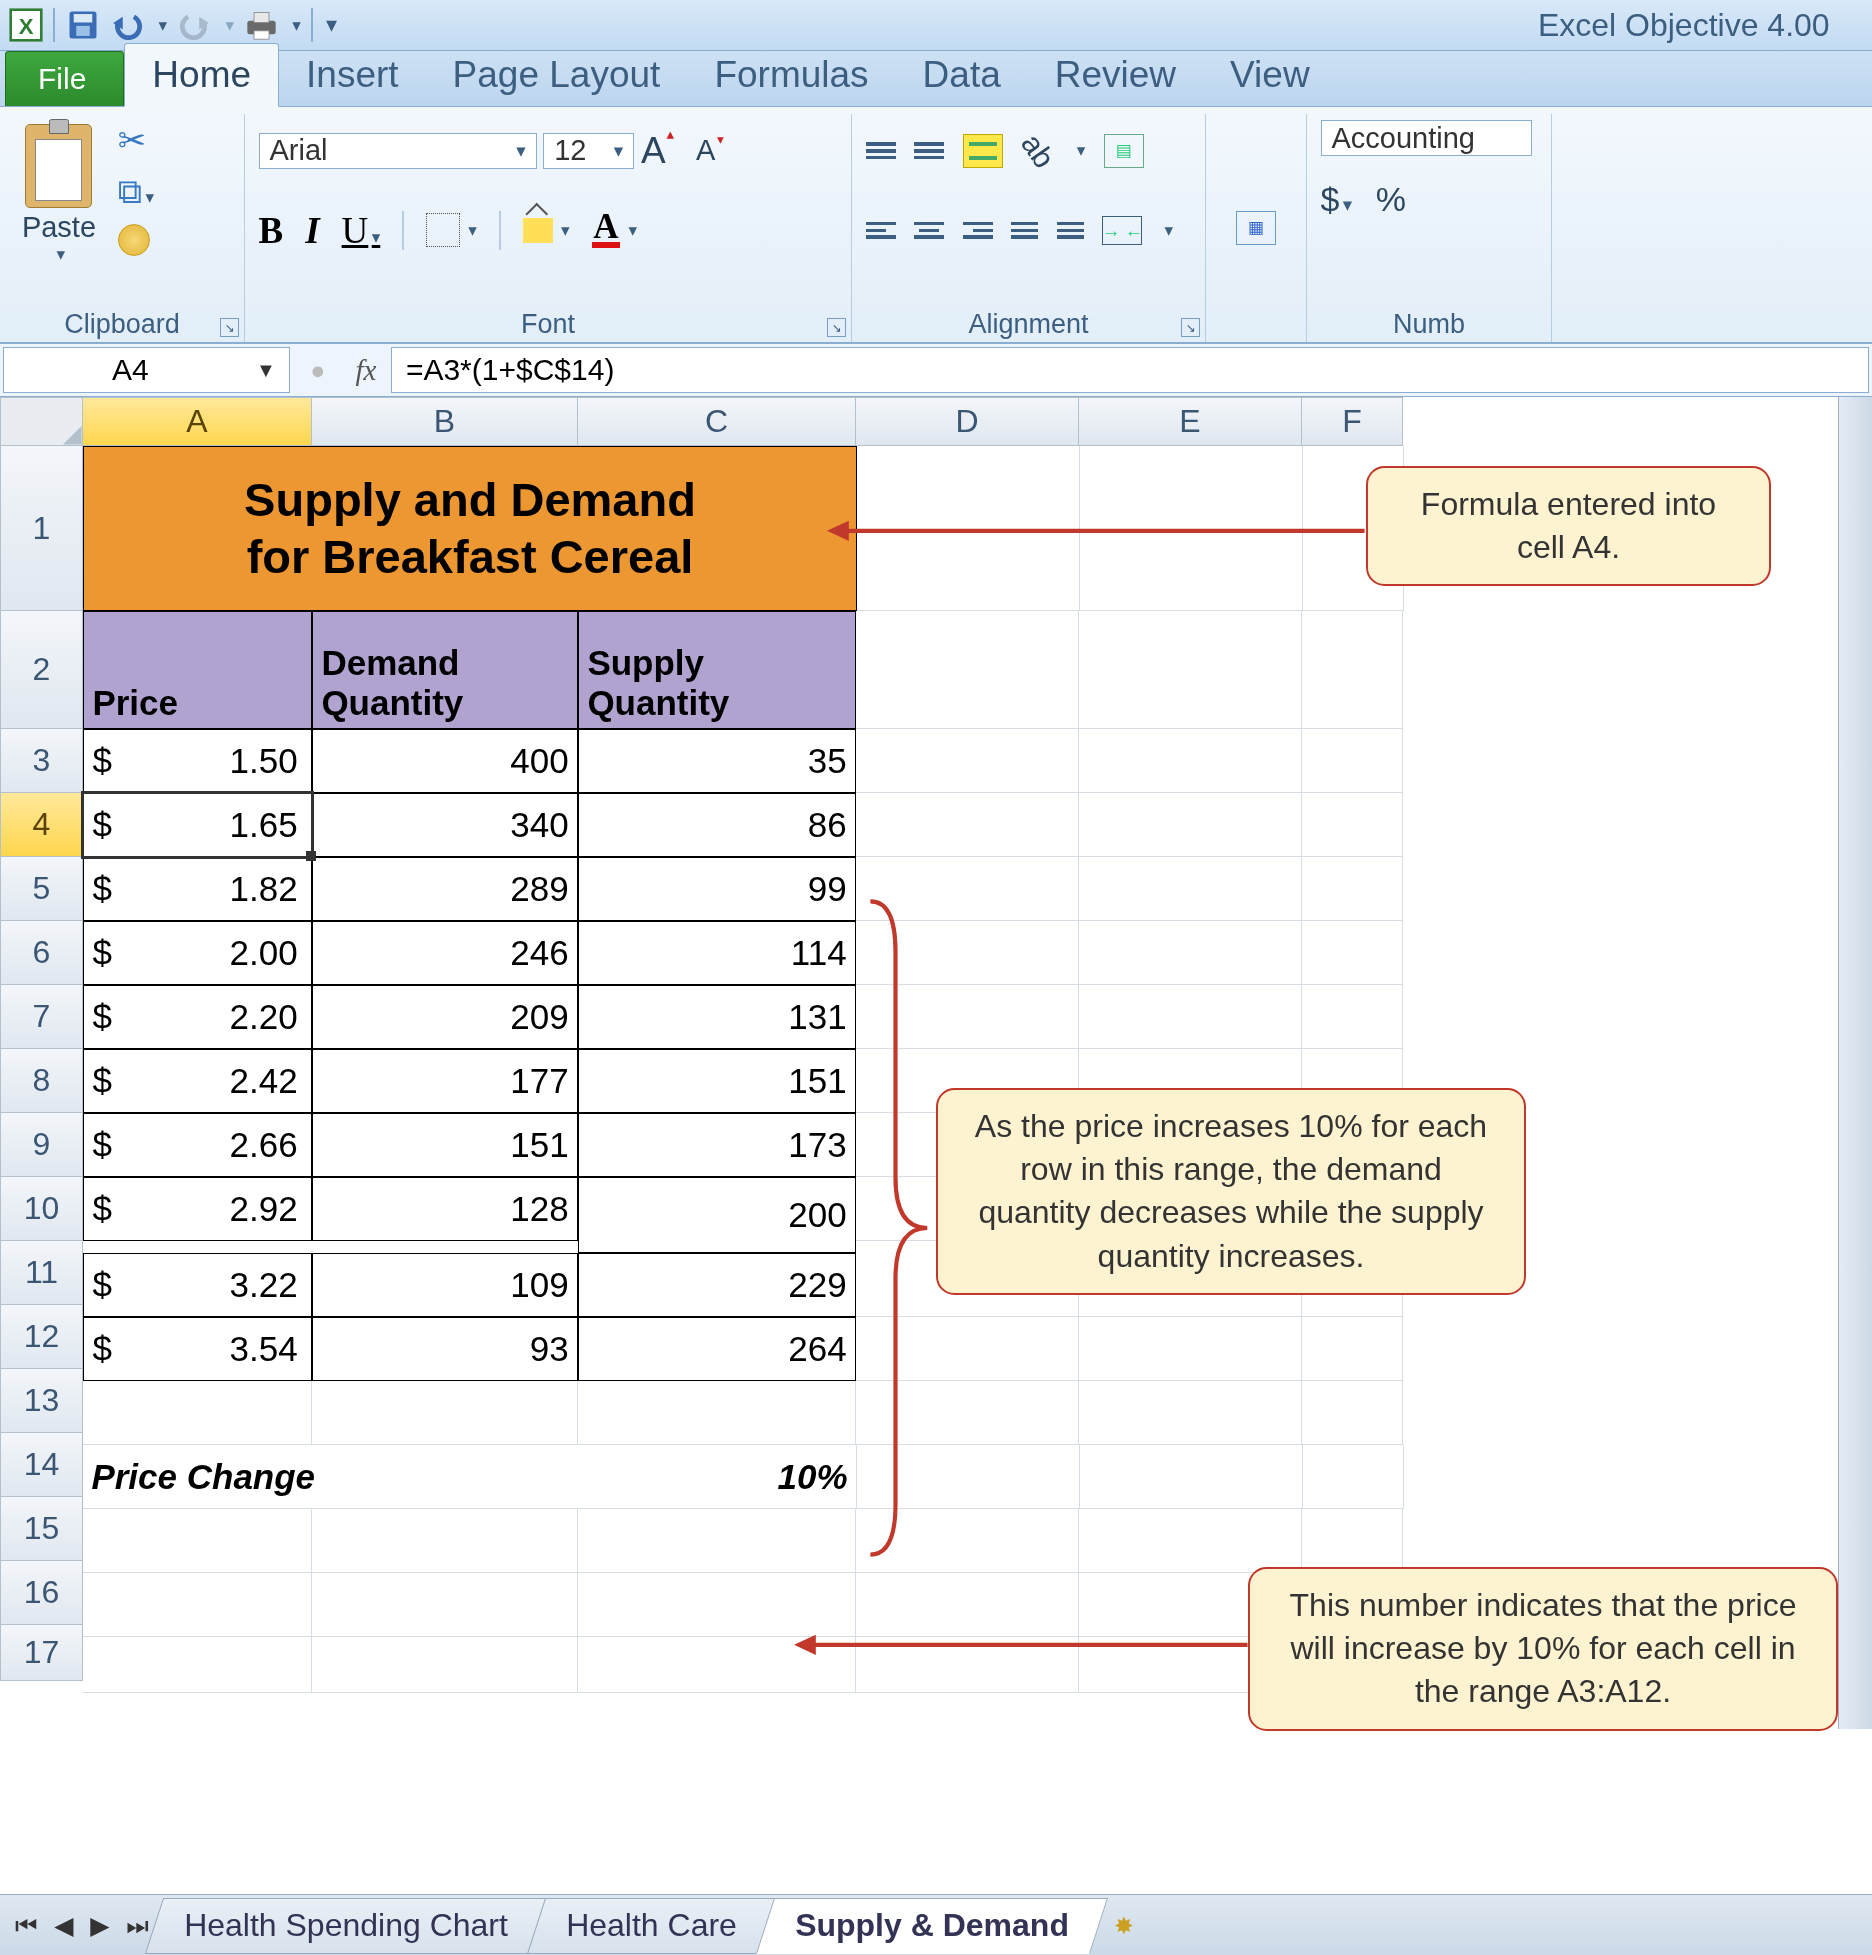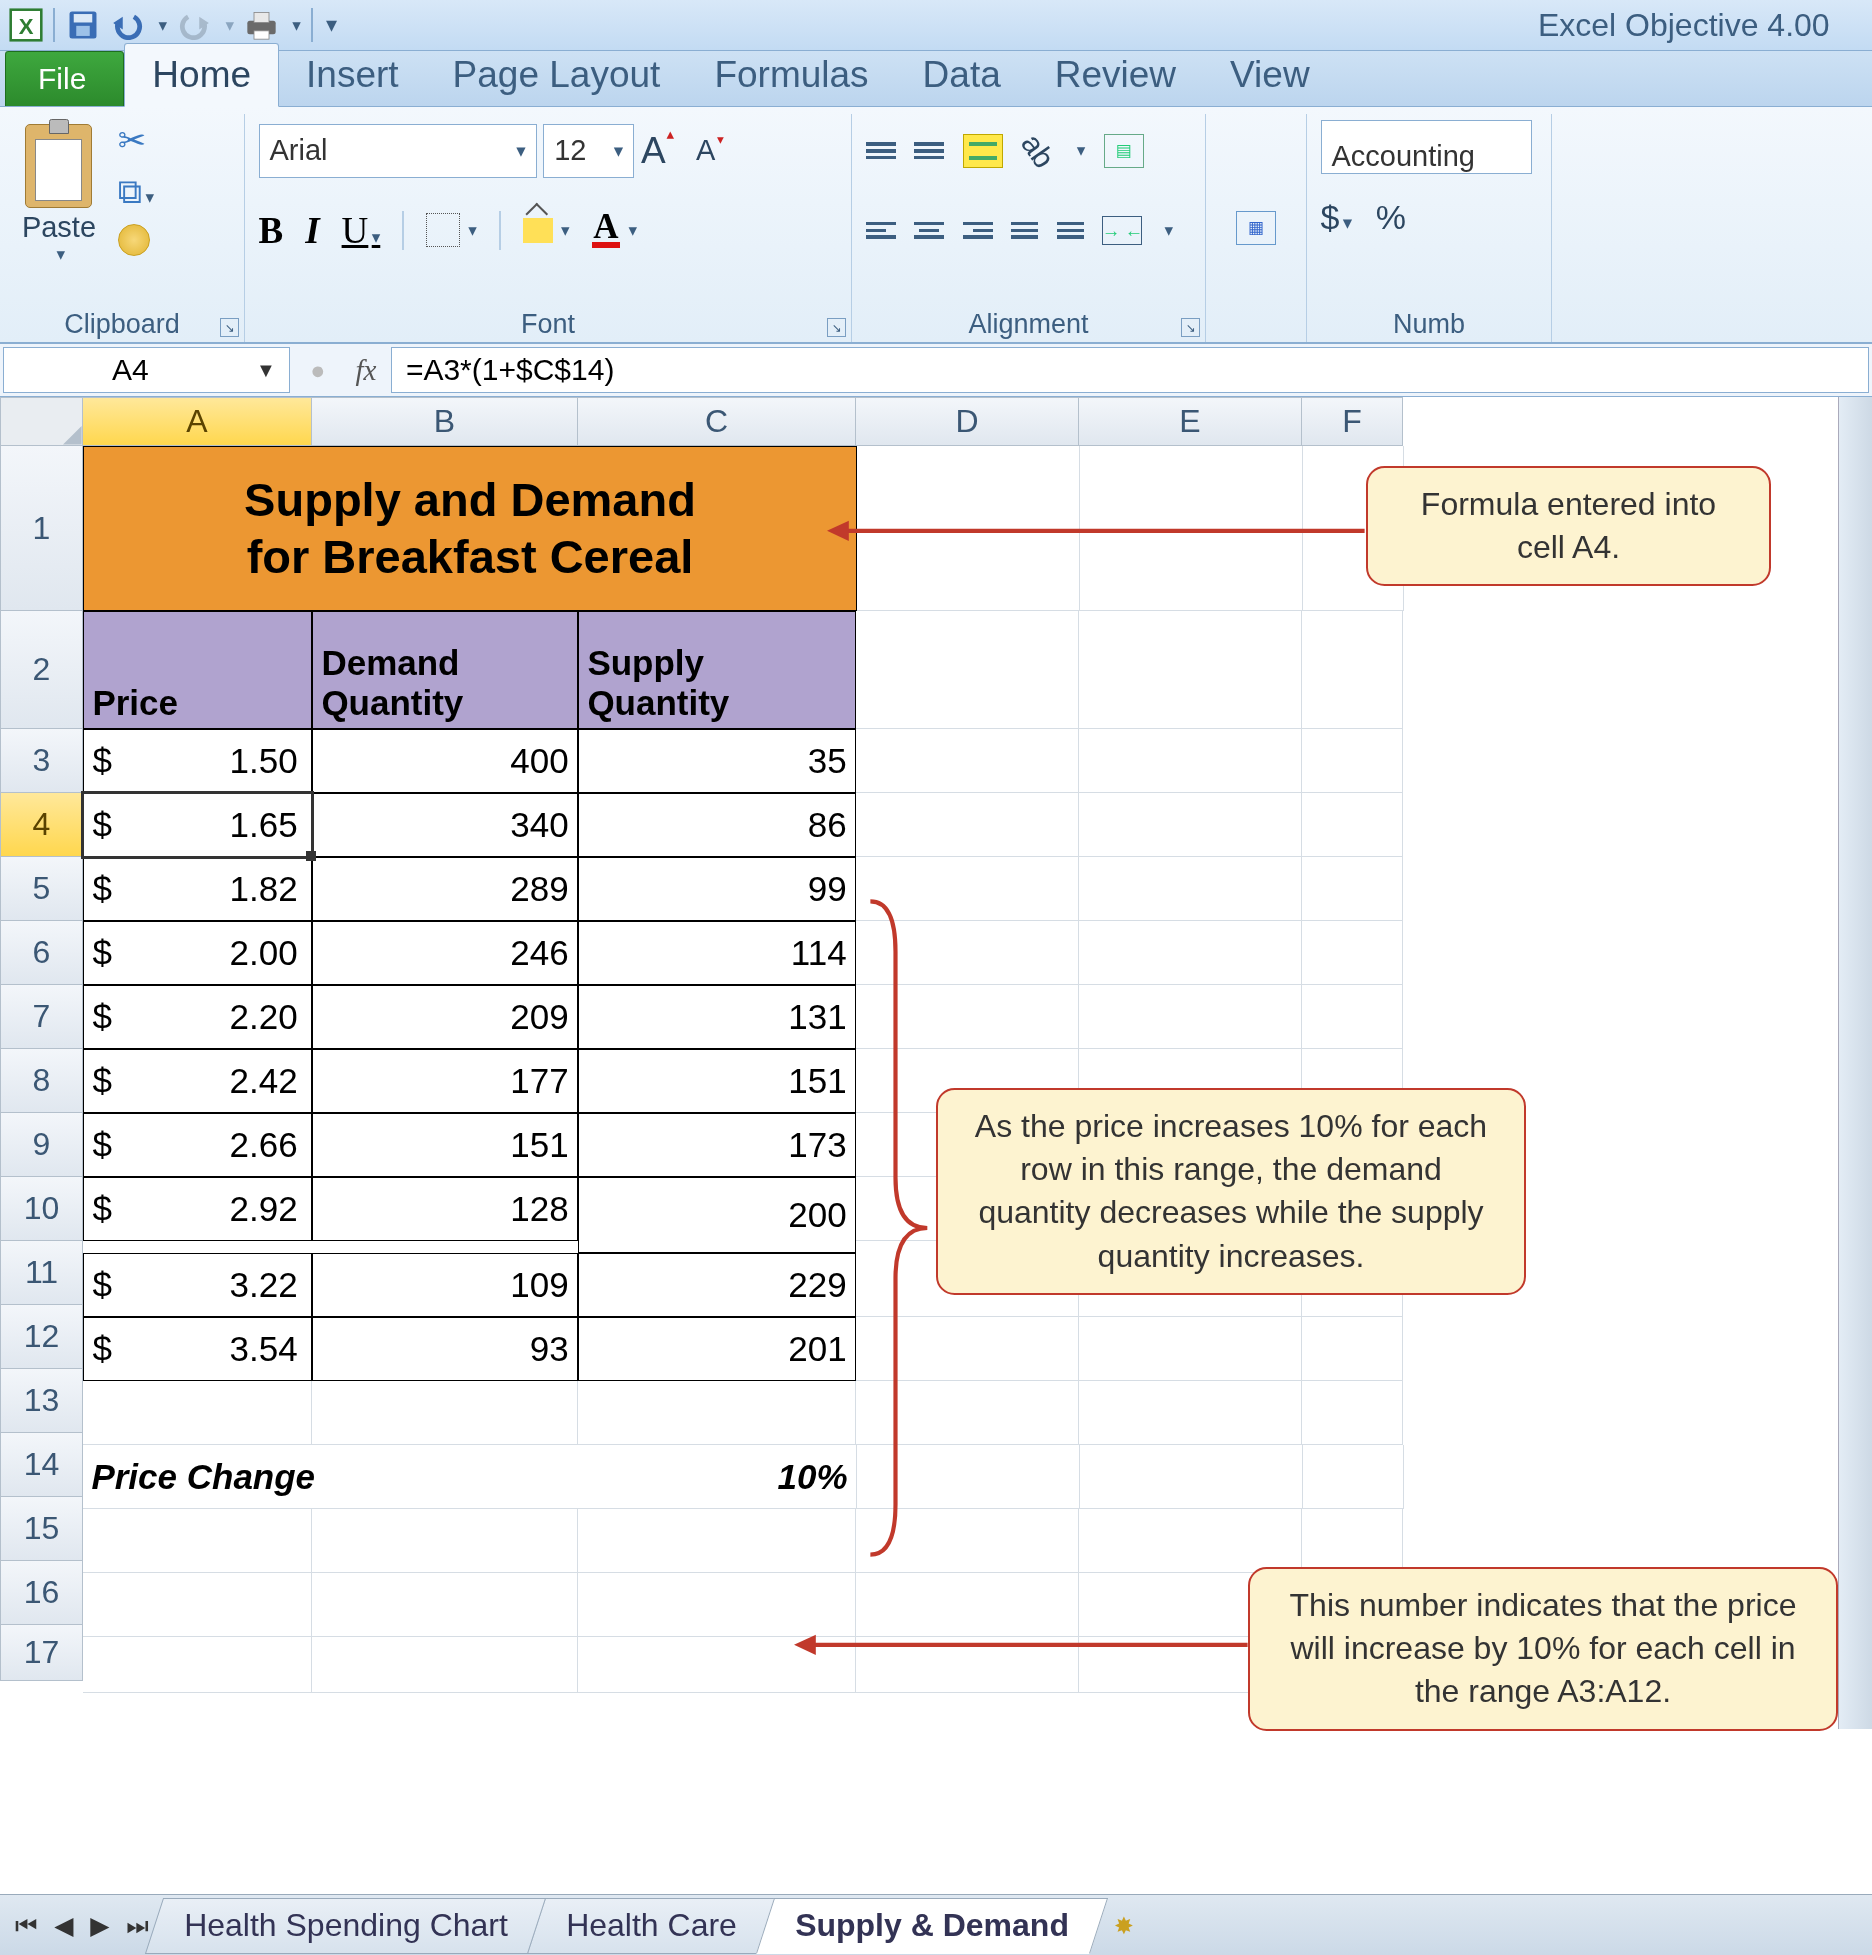--- a/index.html
+++ b/index.html
@@ -105,21 +105,21 @@
   .mini-icons { display:flex; flex-direction:column; gap:11.8px; margin-left:5px; }
   .scissors { font-size: 34px; color:#3a79c2; }
   .copies   { font-size: 34px; color:#3a79c2; }
   .brush    { width:32px; height:32px; background: radial-gradient(#f7d879, #e1b431); border-radius:50%; border:0.8px solid #caa020; }
   .drop-tri { font-size: 17px; color:#3c5e80; margin-left:3.4px; }
   
   .font-group { width: 607px; }
   .font-row1 { display:flex; align-items:center; gap:6.7px; height:61px; }
   .font-row2 { display:flex; align-items:center; gap:22px; height:61px; margin-top:10px; }
   .combo {
-    background: #fff; border:0.8px solid #8aaed2; height:54px;
+    background: #fff; border:0.8px solid #8aaed2; height:36px;
     display:flex; align-items:center; padding:0 10px; font-size:29px; color:#333;
   }
   .combo .arrow { margin-left:auto; font-size:18.6px; color:#3c5e80; padding-left:8.4px; }
   .fontname { width: 278px; }
   .fontsize { width: 91px; }
   .aa-big { font-size:37px; color:#2c4660; position:relative; }
   .aa-big::after { content:"▴"; font-size:15px; color:#c22; position:absolute; top:-5px; right:-8.4px; }
   .aa-small { font-size:29px; color:#2c4660; position:relative; }
   .aa-small::after { content:"▾"; font-size:13.5px; color:#c22; position:absolute; top:-3.4px; right:-8.4px; }
   .b-btn { font-family: "Times New Roman", serif; font-weight:bold; font-size:37px; }
@@ -639,21 +639,21 @@
               <div class="cell cD" style="height: 64px;"></div>
               <div class="cell cE" style="height: 64px;"></div>
               <div class="cell" style="width: 101px; height: 64px;"></div>
             </div>
             <div class="cellrow">
               <div class="cell datacell price cA" style="height: 64px;">
                 <span class="dollar">$</span>
                 <span class="val">3.54</span>
               </div>
               <div class="cell datacell num cB" style="height: 64px;">93</div>
-              <div class="cell datacell num cC" style="height: 64px;">201</div>
+              <div class="cell datacell num cC" style="height: 64px;">264</div>
               <div class="cell cD" style="height: 64px;"></div>
               <div class="cell cE" style="height: 64px;"></div>
               <div class="cell" style="width: 101px; height: 64px;"></div>
             </div>
           </div>
 
         <div class="cellrow">
           <div class="cell cA" style="height:64px"></div>
           <div class="cell cB" style="height:64px"></div>
           <div class="cell cC" style="height:64px"></div>

